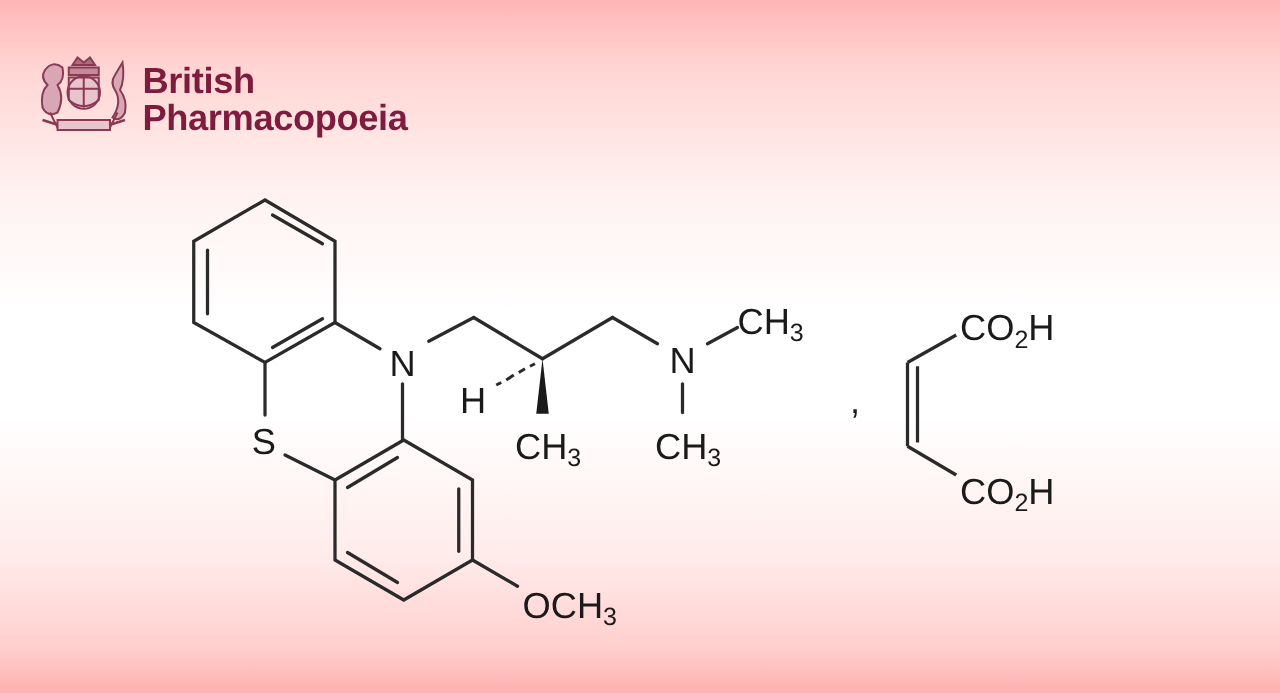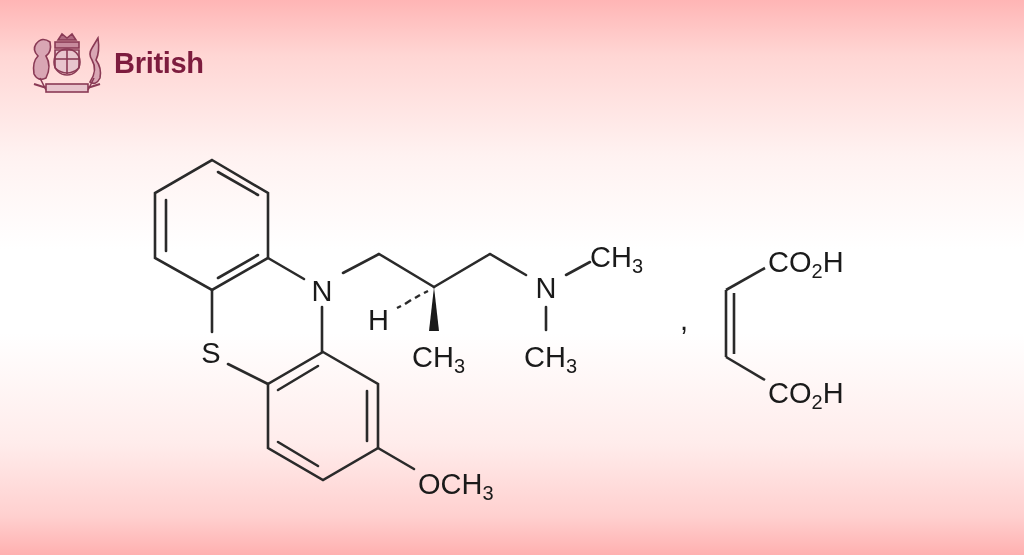--- a/index.html
+++ b/index.html
@@ -1,21 +1,21 @@
 <!DOCTYPE html>
 <html><head>
 <meta charset="utf-8">
 <style>
   html, body { margin:0; padding:0; }
   body {
     width:1024px; height:555px; overflow:hidden; position:relative;
     background: linear-gradient(to bottom, #ffb5b5 0%, #ffd6d4 10%, #fff2f1 28%, #ffffff 45%, #ffffff 60%, #ffeceb 80%, #ffd0cf 93%, #ffb0b0 100%);
     font-family: "Liberation Sans", sans-serif;
   }
-  .logo { position:absolute; left:28px; top:28px; display:flex; align-items:center; }
+  .logo { position:absolute; left:28px; top:40px; display:flex; align-items:flex-end; }
   .crest { width:78px; height:70px; }
   .brand { margin-left:8px; color:#7d1c3e; font-weight:bold; font-size:29px; line-height:30px; letter-spacing:-0.3px; }
   .brand div { display:block; }
   svg.mol { position:absolute; left:0; top:0; }
   .lbl { font-family:"Liberation Sans", sans-serif; font-size:29px; fill:#1a1a1a; }
   .sub { font-size:20px; }
 </style>
 </head>
 <body>
 
@@ -30,20 +30,21 @@
       <circle cx="39" cy="34" r="13"></circle>
       <path d="M8 16 q6 -8 14 -2 q2 10 -4 14 q6 10 0 22 q-8 4 -12 -4 q-2 -12 4 -18 q-6 -6 -2 -12 z" fill="#d9a6b4"></path>
       <path d="M70 10 l-6 10 q-4 6 0 12 q6 10 -2 22 q6 4 10 -4 q2 -10 -4 -18 q4 -8 2 -22 z" fill="#d9a6b4"></path>
       <path d="M6 56 q33 12 66 0" stroke-width="2"></path>
       <rect x="18" y="56" width="42" height="8" fill="#e8c4cd"></rect>
       <path d="M12 50 l6 12 M66 50 l-6 12"></path>
     </g>
   </svg>
   <div class="brand">
     <div>British</div>
+    <div>Pharmacopoeia</div>
   </div>
 </div>
 
 <svg class="mol" width="1024" height="555" viewBox="0 0 1024 555">
   <g stroke="#2a2a2a" stroke-width="2.6" fill="none" stroke-linecap="round">
 
     <polygon points="212,160 268,193 268,258 212,290 155,258 155,193"></polygon>
     <line x1="218" y1="172" x2="258" y2="195"></line>
     <line x1="166" y1="200" x2="166" y2="251"></line>
     <line x1="218" y1="278" x2="258" y2="255"></line>

